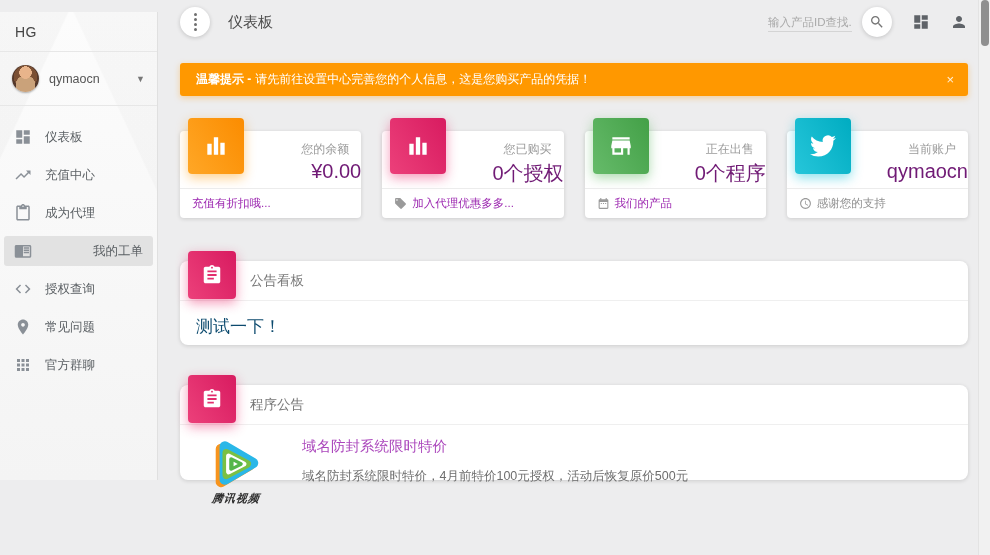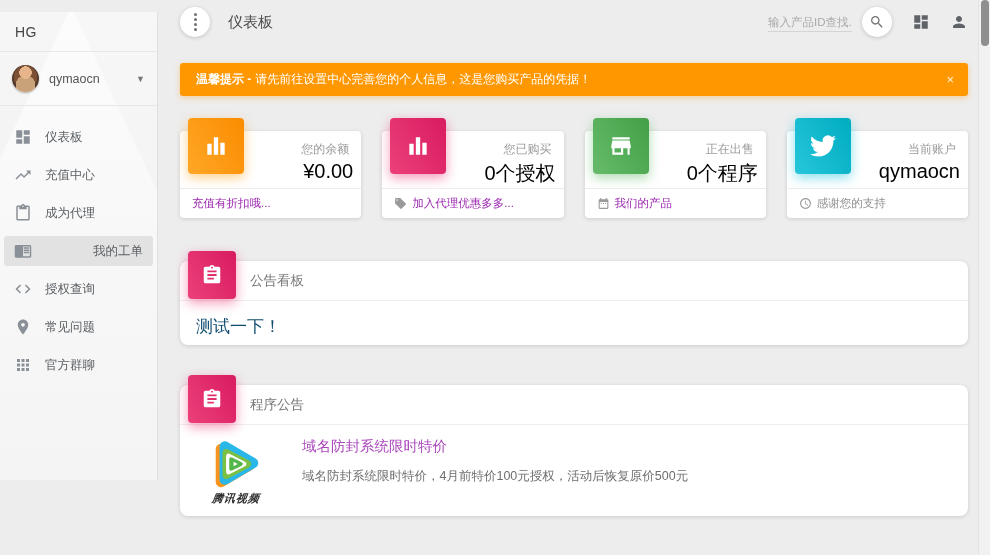--- a/index.html
+++ b/index.html
@@ -70,31 +70,31 @@
   .stat-card { position:relative; flex:1; height:87px; background:#fff; border-radius:4px;
                box-shadow:0 1px 4px rgba(0,0,0,.14); }
   .stat-icon { position:absolute; left:8px; top:-13px; width:56px; height:56px; border-radius:4px;
                display:flex; align-items:center; justify-content:center; color:#fff; }
   .stat-icon svg { width:26px; height:26px; fill:#fff; }
   .g-orange { background:linear-gradient(60deg,#ffa726,#fb8c00); box-shadow:0 4px 12px rgba(255,152,0,.45); }
   .g-pink   { background:linear-gradient(60deg,#ec407a,#d81b60); box-shadow:0 4px 12px rgba(233,30,99,.45); }
   .g-green  { background:linear-gradient(60deg,#66bb6a,#43a047); box-shadow:0 4px 12px rgba(76,175,80,.45); }
   .g-cyan   { background:linear-gradient(60deg,#26c6da,#00acc1); box-shadow:0 4px 12px rgba(0,188,212,.45); }
   .stat-category { text-align:right; padding:10px 12px 0 0; font-size:12px; color:#9a9a9a; }
-  .stat-value { text-align:right; padding:2px 8px 0 0; font-size:20px; color:#000000; }
+  .stat-value { text-align:right; padding:2px 0 0 0; font-size:20px; color:#701a75; }
   .stat-footer { position:absolute; left:0; right:0; bottom:0; height:30px; border-top:1px solid #ececec;
                  display:flex; align-items:center; padding:0 12px; font-size:11.5px; gap:5px; }
   .stat-footer svg { width:13px; height:13px; fill:#9a9a9a; flex:0 0 13px; }
   .link-purple { color:#9c27b0; cursor:pointer; text-decoration:none; }
   .text-gray { color:#8f8f8f; }
 
   
   .panel { position:relative; background:#fff; border-radius:8px; box-shadow:0 1px 4px rgba(0,0,0,.14); }
   .panel-board { margin-top:43px; height:84px; }
-  .panel-program { margin-top:40px; height:131px; }
+  .panel-program { margin-top:40px; height:95px; }
   .panel-icon { position:absolute; left:8px; top:-10px; width:48px; height:48px; border-radius:4px;
                 display:flex; align-items:center; justify-content:center; }
   .panel-icon svg { width:22px; height:22px; fill:#fff; }
   .panel-header { height:40px; display:flex; align-items:center; padding-left:70px;
                   border-bottom:1px solid #efefef; }
   .panel-title { font-size:13.5px; color:#777; font-weight:400; }
   .board-body { padding:14px 16px; font-size:17px; color:#0c4a6e; }
 
   .media { display:flex; padding:10px 16px 0 24px; }
   .tv-logo { width:64px; text-align:center; flex:0 0 64px; }

